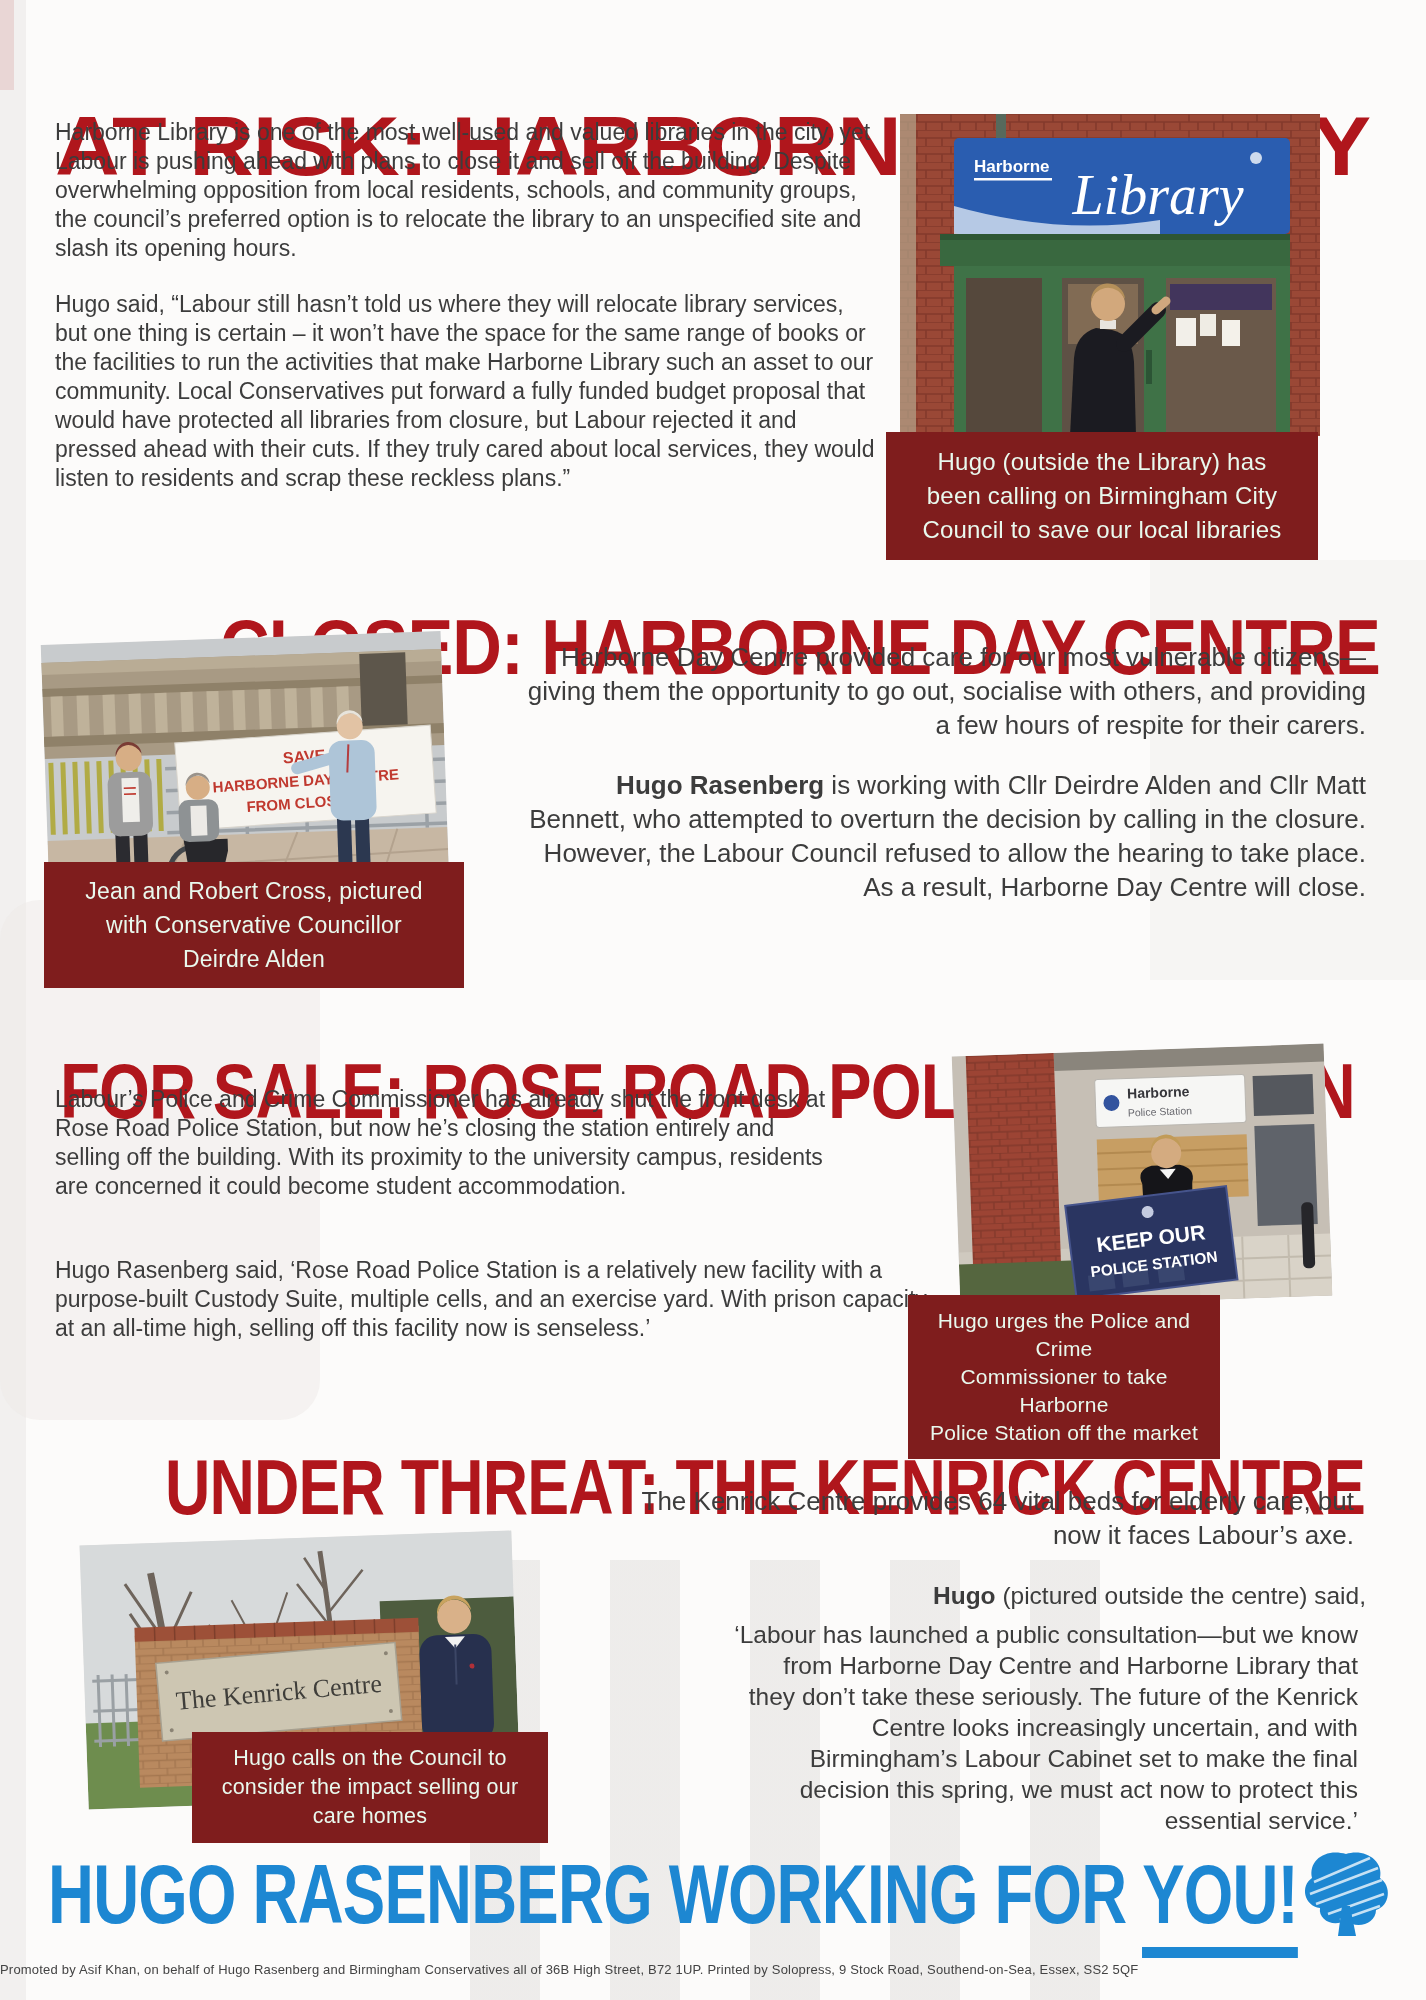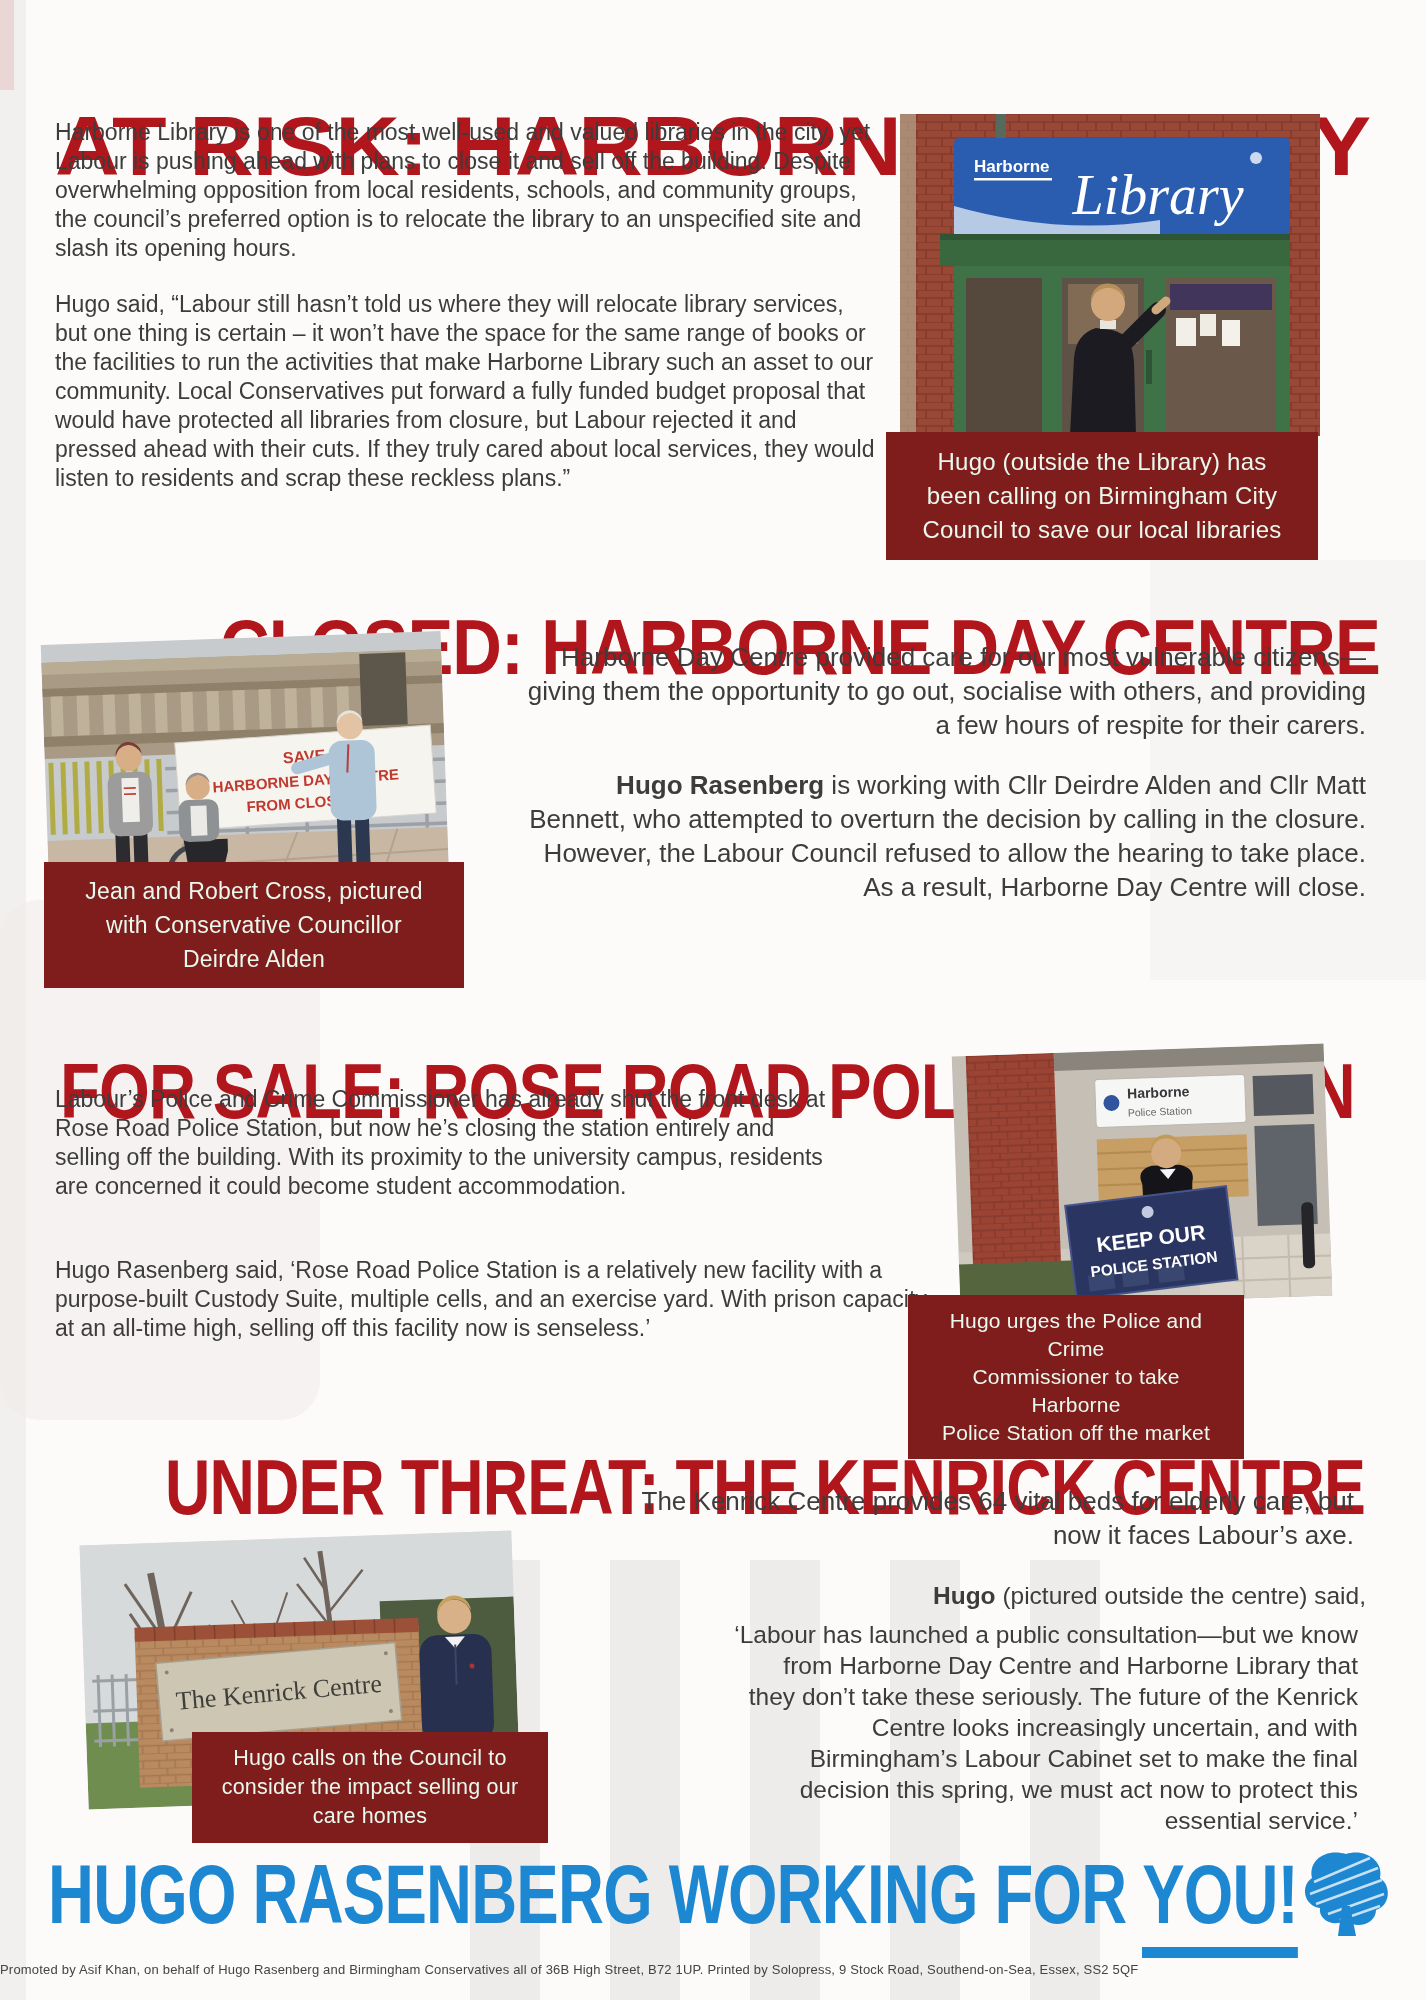--- a/index.html
+++ b/index.html
@@ -228,21 +228,21 @@
       <rect x="126" y="218" width="26" height="16" fill="#39466f"></rect>
       <rect x="160" y="214" width="26" height="20" fill="#39466f"></rect>
       <rect x="196" y="218" width="26" height="16" fill="#39466f"></rect>
       <circle cx="193" cy="162" r="6" fill="#c4cbe0"></circle>
       <text x="193" y="196" font-size="21" font-weight="bold" fill="#ffffff" text-anchor="middle">KEEP OUR</text>
       <text x="193" y="220" font-size="15.5" font-weight="bold" fill="#ffffff" text-anchor="middle">POLICE STATION</text>
     </g>
   </svg>
 </div>
 
-<div class="caption" style="left:908px;top:1295px;width:296px;padding:12px 20px;font-size:21px;line-height:28px;">Hugo urges the Police and Crime
+<div class="caption" style="left:908px;top:1295px;width:296px;padding:12px 8px;font-size:21px;line-height:28px;">Hugo urges the Police and Crime
 Commissioner to take Harborne
 Police Station off the market</div>
 
 <h1 class="headline fit" style="left: 165px; top: 1396px; font-size: 78px; transform: scaleX(0.80434);">UNDER THREAT: THE KENRICK CENTRE</h1>
 
 <div class="photo" style="left:84px;top:1538px;width:432px;height:264px;transform:rotate(-2deg);">
   <svg width="432" height="264" viewBox="0 0 432 264">
     <defs>
       <pattern id="brickC" width="32" height="15" patternUnits="userSpaceOnUse">
         <rect width="32" height="15" fill="#b9895f"></rect>

